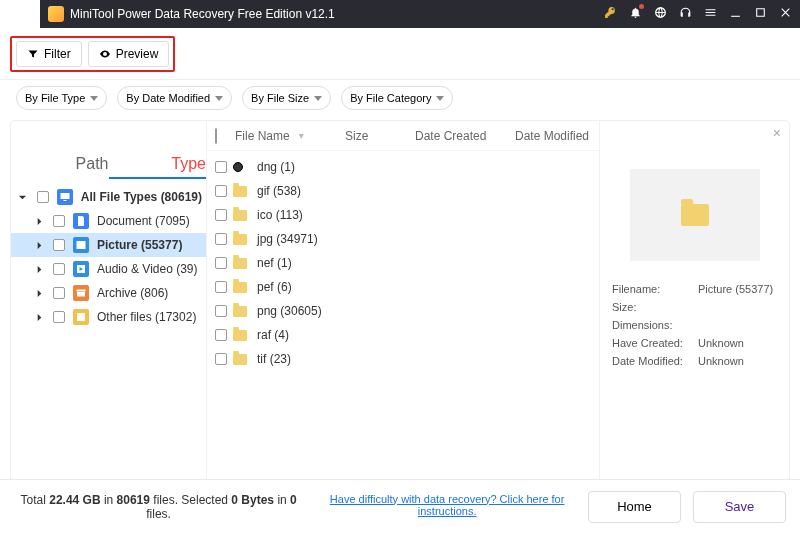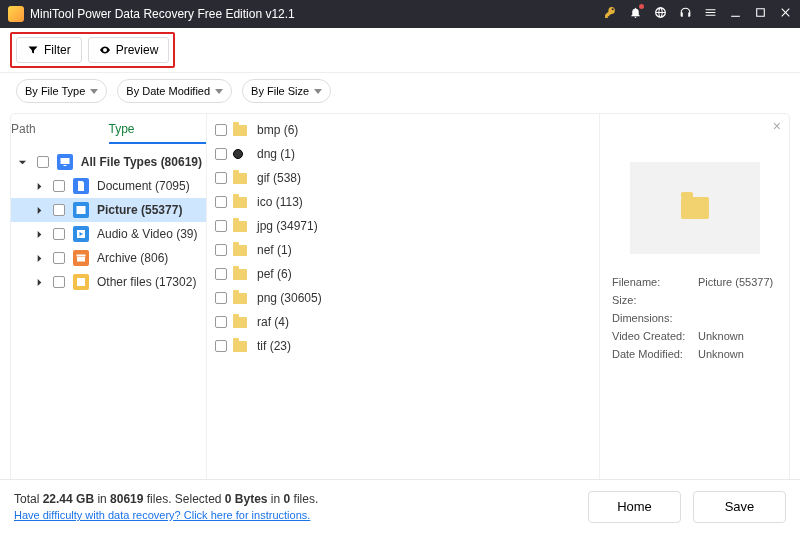--- a/index.html
+++ b/index.html
@@ -1,43 +1,43 @@
 <!DOCTYPE html>
 <html><head>
 <meta charset="utf-8">
 <style>
 * { box-sizing: border-box; margin: 0; padding: 0; font-family: -apple-system, "Segoe UI", Arial, sans-serif; }
 body { background: #fff; width: 800px; height: 533px; overflow: hidden; font-size: 12px; color: #333; }
-.titlebar { background: #2a2a33; color: #fff; height: 28px; display: flex; align-items: center; padding: 0 8px; }
+.titlebar { background: #2a2a33; color: #fff; height: 28px; display: flex; align-items: center; padding: 0 8px; margin-left: 40px; }
 .titlebar .logo-icon { width: 16px; height: 16px; margin-right: 6px; background: linear-gradient(135deg,#ffd54a,#ff9a3a); border-radius: 3px; }
 .titlebar .title { font-size: 12px; flex: 1; }
 .titlebar .tb-icons { display: flex; align-items: center; gap: 12px; }
 .titlebar .tb-icons svg { width: 13px; height: 13px; }
 .key-icon { color: #e6b23a; }
 .bell-wrap { position: relative; }
 .bell-dot { position: absolute; top: -2px; right: -2px; width: 5px; height: 5px; background: #e04e4e; border-radius: 50%; }
 
-.toolbar-row { display: flex; align-items: center; height: 45px; padding: 0 10px; border-bottom: 1px solid #eee; gap: 6px; }
+.toolbar-row { display: flex; align-items: center; height: 52px; padding: 0 10px; border-bottom: 1px solid #eee; gap: 6px; }
 .red-box { border: 2px solid #d22; padding: 3px 4px; display: flex; gap: 6px; border-radius: 2px; }
 .btn { background: #fff; border: 1px solid #ddd; border-radius: 3px; height: 26px; padding: 0 10px; display: inline-flex; align-items: center; gap: 5px; font-size: 12px; cursor: pointer; }
 .btn svg { width: 12px; height: 12px; }
 .search-wrap { margin-left: auto; border: 2px solid #d22; padding: 2px 3px; border-radius: 2px; }
 .search { display: flex; align-items: center; gap: 6px; width: 135px; height: 24px; padding: 0 6px; color: #888; }
 .search input { border: none; outline: none; font-size: 12px; width: 100%; color: #888; background: transparent; }
 
 .filter-row { display: flex; align-items: center; gap: 10px; padding: 6px 16px; }
 .filter-btn { background: #fff; border: 1px solid #ddd; border-radius: 12px; height: 24px; padding: 0 8px; display: inline-flex; align-items: center; gap: 5px; font-size: 11px; cursor: pointer; }
 .caret-down { display: inline-block; border-left: 4px solid transparent; border-right: 4px solid transparent; border-top: 5px solid #888; }
 
 .content { display: flex; border: 1px solid #eee; border-radius: 5px; margin: 4px 10px 0 10px; height: 370px; background: #fff; }
 
 .sidebar { width: 196px; border-right: 1px solid #f0f0f0; display: flex; flex-direction: column; }
 .side-tabs { display: flex; }
-.side-tab { flex: 1; text-align: left; height: 30px; line-height: 30px; font-size: 12px; cursor: pointer; color: #666; border-bottom: 2px solid transparent; }
-.side-tab.active { color: #15803d; border-bottom-color: #1a73e8; }
+.side-tab { flex: 1; text-align: right; height: 30px; line-height: 30px; font-size: 16px; cursor: pointer; color: #666; border-bottom: 2px solid transparent; margin-top: 28px; }
+.side-tab.active { color: #ef4444; border-bottom-color: #1a73e8; }
 .tree { padding: 6px 0; overflow: auto; }
 .tree-row { display: flex; align-items: center; height: 24px; padding: 0 4px 0 6px; gap: 8px; font-size: 12px; cursor: pointer; }
 .tree-row.sel { background: #cfe6ff; }
 .tw1 { width: 12px; display: flex; justify-content: center; }
 .tw1 svg { width: 9px; height: 9px; }
 .cb { width: 12px; height: 12px; border: 1px solid #999; border-radius: 2px; flex-shrink: 0; background: #fff; }
 .fi { width: 16px; height: 16px; border-radius: 2px; flex-shrink: 0; display: flex; align-items: center; justify-content: center; }
 .fi svg { width: 12px; height: 12px; }
 .fi-blue { background: #3b82f6; color: #fff; }
 .fi-doc { background: #3b82f6; color: #fff; }
@@ -68,25 +68,25 @@
 .big-folder { width: 28px; height: 22px; background: #f2d26f; border-radius: 2px; position: relative; }
 .big-folder::before { content: ""; position: absolute; top: -5px; left: 0; width: 12px; height: 5px; background: #f2d26f; border-radius: 2px 2px 0 0; }
 .meta-row { display: flex; font-size: 11px; color: #555; margin-bottom: 6px; gap: 6px; }
 .meta-row .mk { width: 80px; }
 
 .footer {
   position: absolute; bottom: 0; left: 0; right: 0; height: 54px;
   border-top: 1px solid #e9e9e9; display: flex; align-items: center;
   padding: 0 14px; background: #fff; font-size: 12px;
 }
-.footer .finfo { display: flex; flex-direction: column; gap: 3px; }
+.footer .finfo { display: flex; gap: 3px; text-align: center; }
 .footer .linktext { color: #1a73e8; text-decoration: underline; cursor: pointer; font-size: 11px; }
 .footer .fbtns { margin-left: auto; display: flex; gap: 12px; }
 .fbtn { width: 93px; height: 32px; border: 1px solid #ddd; border-radius: 4px; background: #fff; font-size: 13px; cursor: pointer; }
-.fbtn.disabled { color: #000000; }
+.fbtn.disabled { color: #4c1d95; }
 svg { fill: currentColor; }
 </style>
 </head>
 <body>
 
 <div class="titlebar">
   <div class="logo-icon"></div>
   <div class="title">MiniTool Power Data Recovery Free Edition v12.1</div>
   <div class="tb-icons">
     <span class="key-icon"><svg viewBox="0 0 24 24">
@@ -139,20 +139,24 @@
       <span class="caret-down"></span>
     </button>
   <button class="filter-btn">
       <span>By Date Modified</span>
       <span class="caret-down"></span>
     </button>
   <button class="filter-btn">
       <span>By File Size</span>
       <span class="caret-down"></span>
     </button>
+  <button class="filter-btn">
+      <span>By File Category</span>
+      <span class="caret-down"></span>
+    </button>
 </div>
 
 <div class="content">
 
   <div class="sidebar">
     <div class="side-tabs">
       <div class="side-tab">Path</div>
       <div class="side-tab active">Type</div>
     </div>
     <div class="tree">
@@ -237,28 +241,31 @@
             <svg viewBox="0 0 24 24">
               <path d="M4 4h16v16H4z" fill="#fff"></path>
             </svg>
           </span>
         <span class="tree-label">Other files (17302)</span>
       </div>
     </div>
   </div>
 
   <div class="mainlist">
+    <div class="list-head">
+      <div class="lh-cb"><span class="cb"></span></div>
+      <div class="lh-name">
+          <span>File Name</span>
+          <span class="sort">▾</span>
+        </div>
+      <div class="lh-size">Size</div>
+      <div class="lh-dc">Date Created</div>
+      <div class="lh-dm">Date Modified</div>
+    </div>
     <div class="list-body">
-      <div class="list-row">
-          <span class="cb"></span>
-          <span class="file-icon">
-            <span class="folder-sm"></span>
-          </span>
-          <span>bmp (6)</span>
-        </div>
       <div class="list-row">
           <span class="cb"></span>
           <span class="file-icon">
             <span class="dot-dark"></span>
           </span>
           <span>dng (1)</span>
         </div>
       <div class="list-row">
           <span class="cb"></span>
           <span class="file-icon">
@@ -327,21 +334,21 @@
         <span class="mk">Filename:</span>
         <span>Picture (55377)</span>
       </div>
     <div class="meta-row">
         <span class="mk">Size:</span>
       </div>
     <div class="meta-row">
         <span class="mk">Dimensions:</span>
       </div>
     <div class="meta-row">
-        <span class="mk">Video Created:</span>
+        <span class="mk">Have Created:</span>
         <span>Unknown</span>
       </div>
     <div class="meta-row">
         <span class="mk">Date Modified:</span>
         <span>Unknown</span>
       </div>
   </div>
 </div>
 
 <div class="footer">

